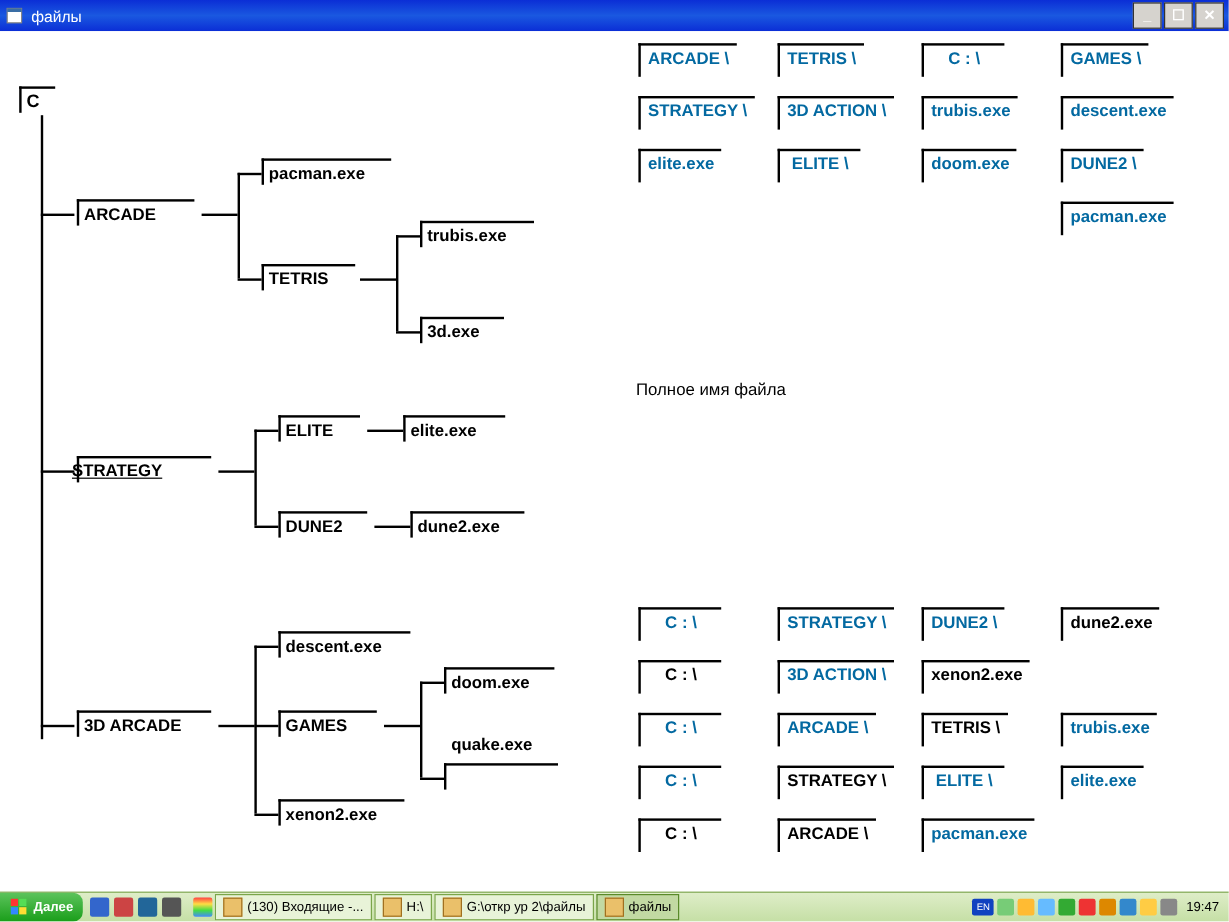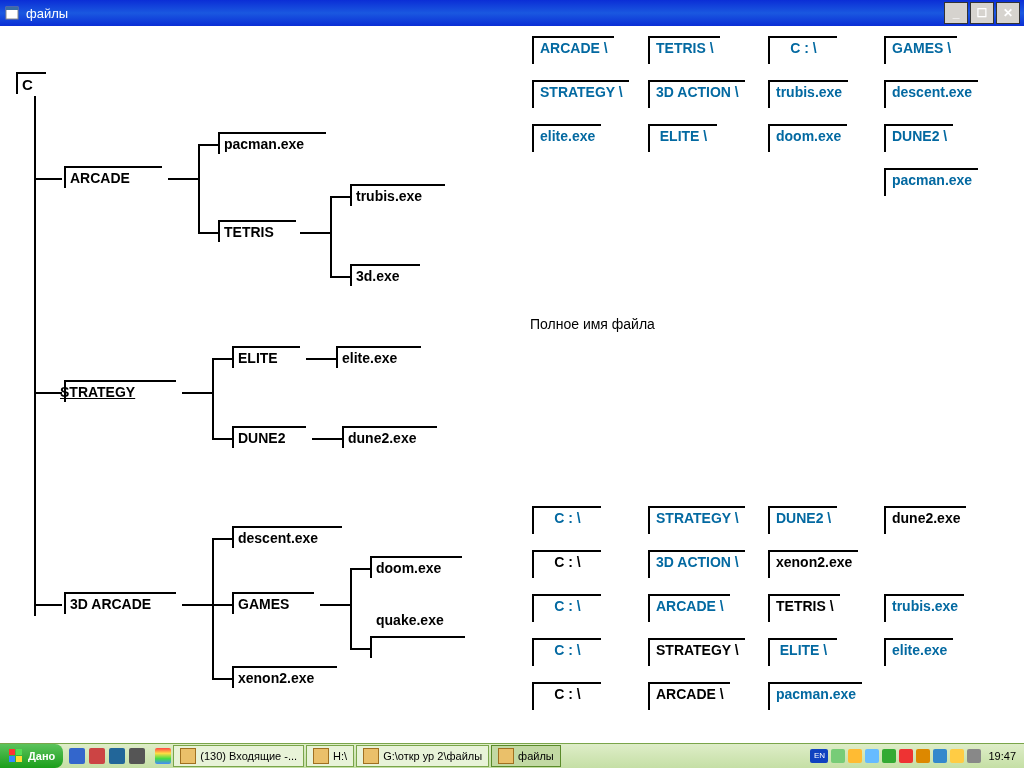--- a/index.html
+++ b/index.html
@@ -173,21 +173,21 @@
   </div>
 
   <div class="taskbar">
     <div class="start">
       <svg width="16" height="16" style="margin-right:4px">
           <rect x="1" y="1" width="6" height="6" fill="#f33"></rect>
           <rect x="8" y="1" width="6" height="6" fill="#5d5"></rect>
           <rect x="1" y="8" width="6" height="6" fill="#38f"></rect>
           <rect x="8" y="8" width="6" height="6" fill="#fd3"></rect>
         </svg>
-      <span>Дано</span>
+      <span>Далее</span>
     </div>
     <span class="qicon" style="background:#36c"></span>
     <span class="qicon" style="background:#c44"></span>
     <span class="qicon" style="background:#269"></span>
     <span class="qicon" style="background:#555"></span>
     <span style="width:6px"></span>
     <span class="qicon" style="background:linear-gradient(#f44,#fd4,#4d4,#48f)"></span>
     <div id="tb-items" style="display:flex;align-items:center;overflow:hidden">
         <div class="tbtn">
           <span style="width: 14px; height: 14px; background: rgb(234, 192, 106); border: 1px solid rgb(160, 112, 32); margin-right: 4px; display: inline-block;"></span>

